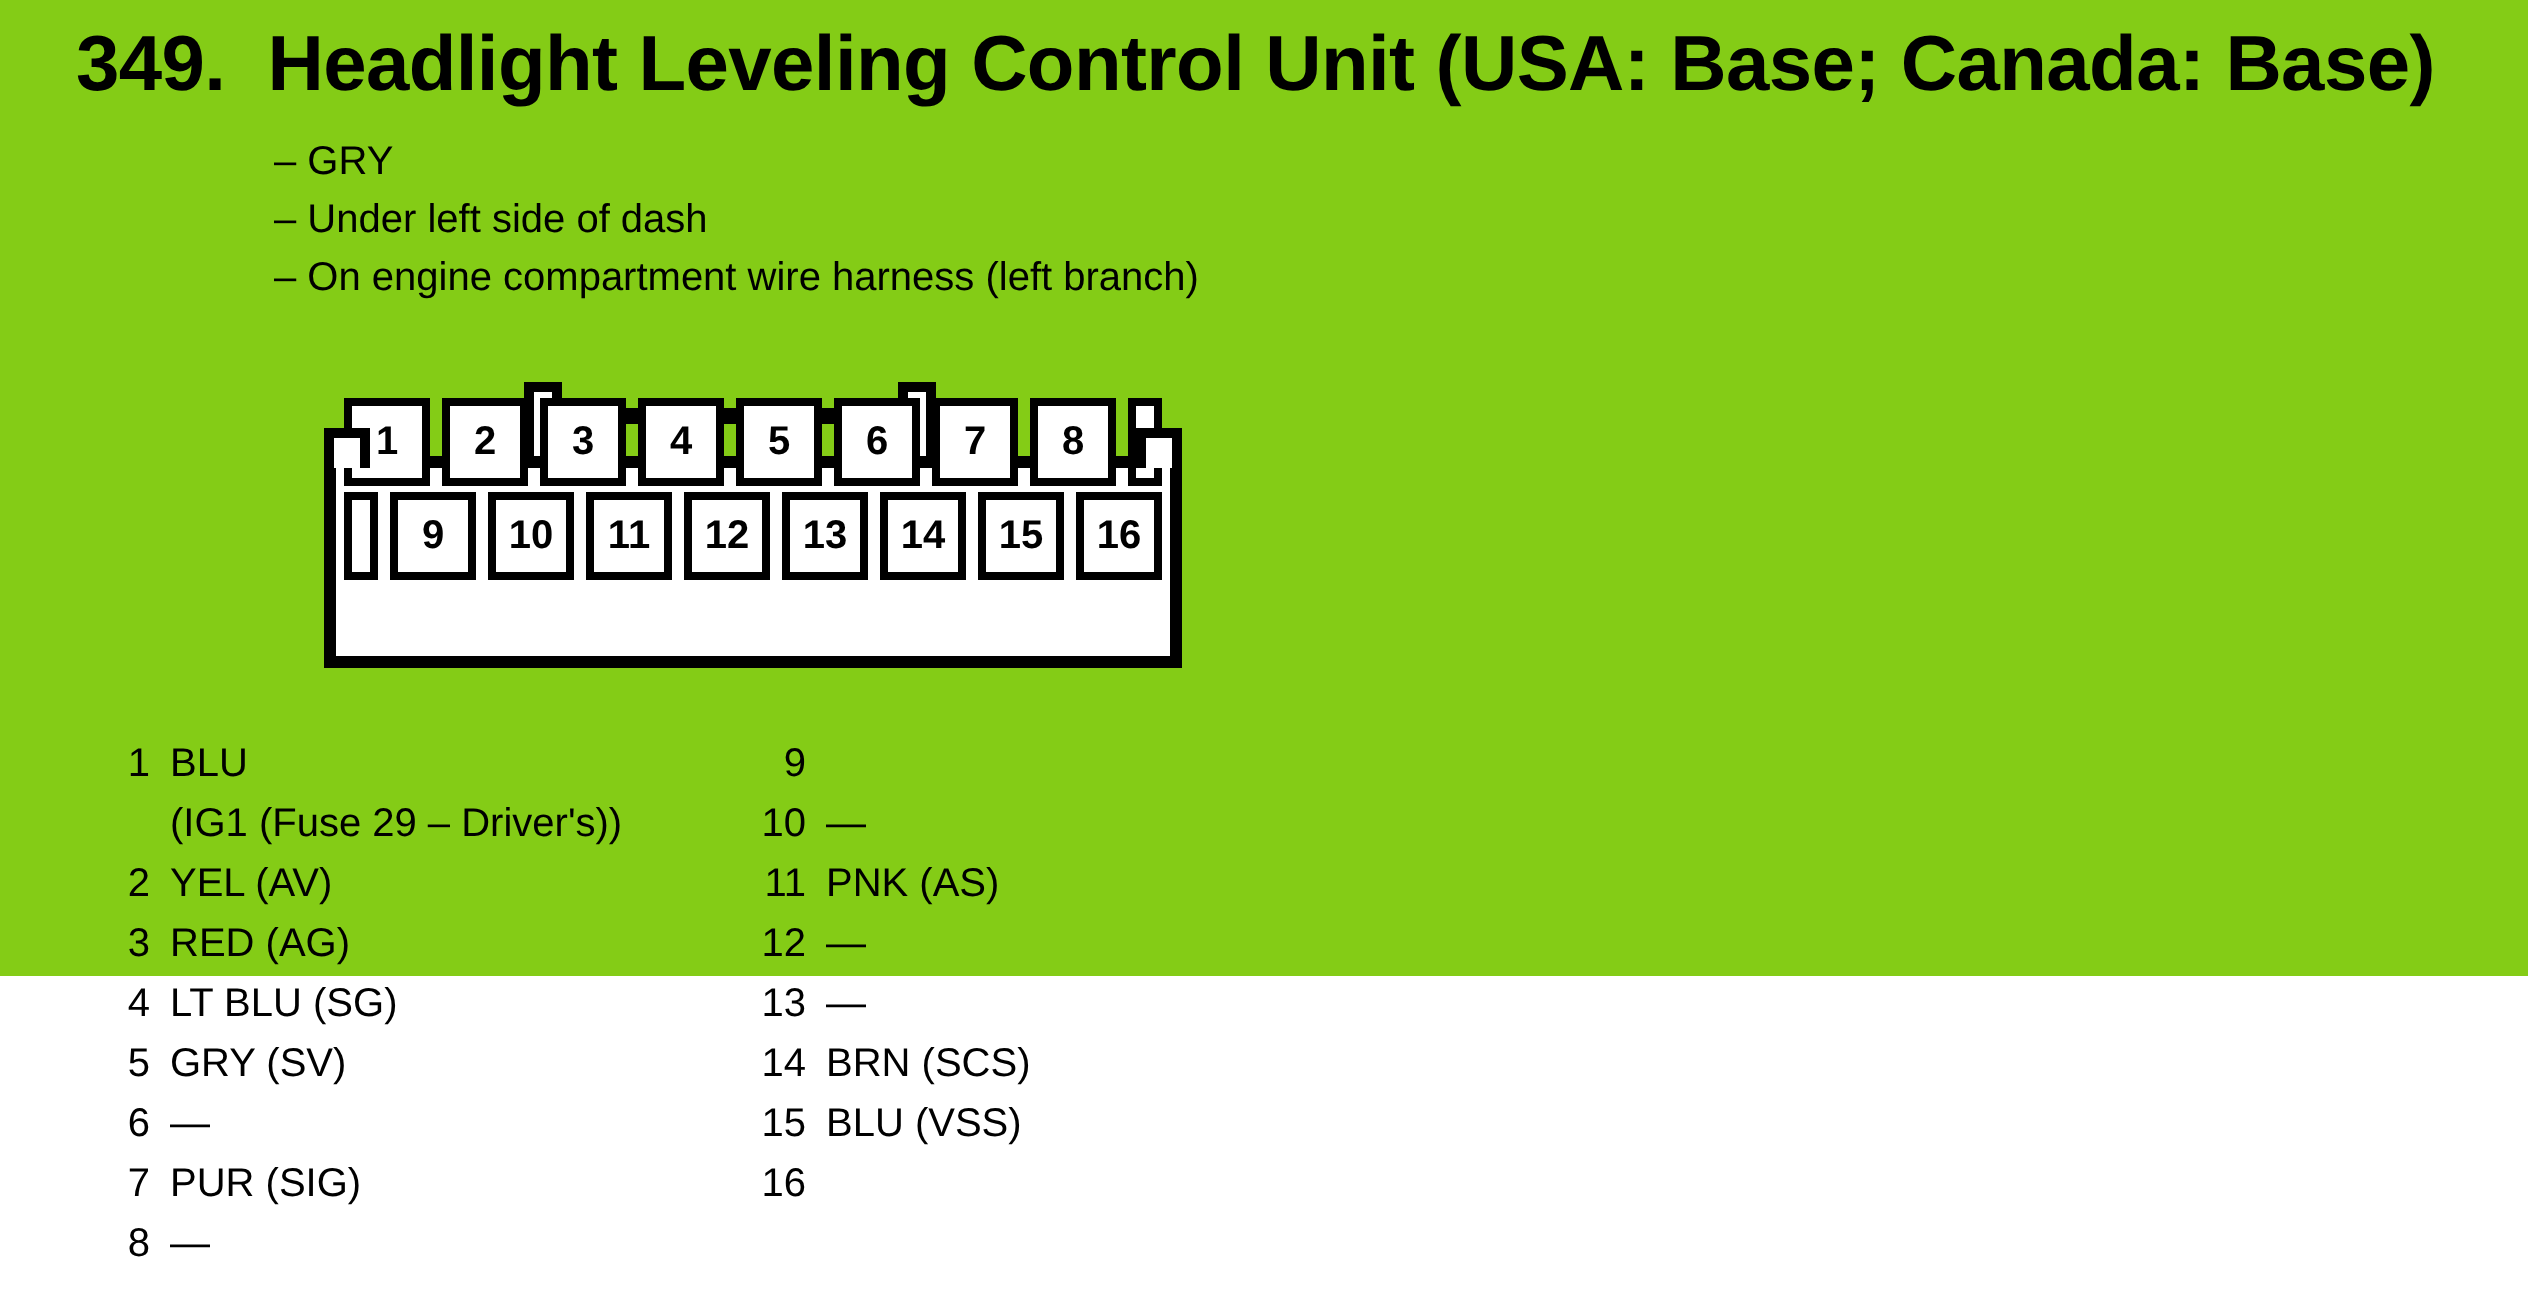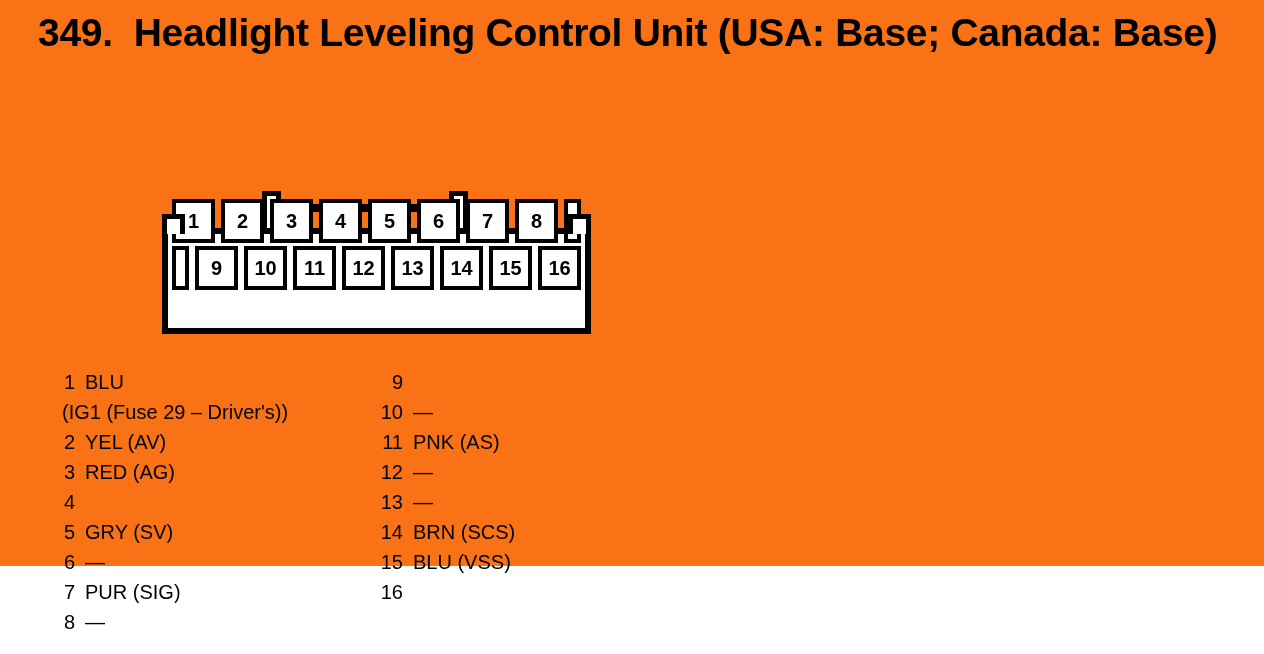--- a/index.html
+++ b/index.html
@@ -2,21 +2,21 @@
 <html><head>
 <meta charset="utf-8">
 <style>
   html,body{margin:0;padding:0;}
   body{
     width:1264px;height:654px;
     background:#ffffff;color:#000000;
     font-family:"Liberation Sans", sans-serif;
     overflow:hidden;position:relative;
   }
-  .page{position:absolute;left:0;top:0;width:1264px;height:566px;background:#f97316;}
+  .page{position:absolute;left:0;top:0;width:1264px;height:488px;background:#84cc16;}
 
   
   .title-row{
     position:absolute;left:38px;top:13px;
     font-size:39px;font-weight:bold;line-height:40px;
     white-space:nowrap;letter-spacing:-0.3px;
   }
   .title-num{display:inline-block;margin-right:21px;}
 
   
@@ -64,31 +64,36 @@
 
   
   .pinlist{position:absolute;top:367px;font-size:20px;line-height:30px;}
   .pinlist-left{left:62px;}
   .pinlist-right{left:379px;}
   .pl-row{display:flex;}
   .pl-num{flex:none;text-align:right;}
   .pinlist-left  .pl-num{width:13px;}
   .pinlist-right .pl-num{width:24px;}
   .pl-lbl{margin-left:10px;white-space:nowrap;}
-  .pl-note{white-space:nowrap;}
+  .pl-note{margin-left:23px;white-space:nowrap;}
 </style>
 </head>
 <body>
 
 <div class="page">
 
   <div class="title-row">
     <span class="title-num">349.</span><span>Headlight Leveling Control Unit (USA: Base; Canada: Base)</span>
   </div>
 
+  <div class="notes">
+    <div>– GRY</div>
+    <div>– Under left side of dash</div>
+    <div>– On engine compartment wire harness (left branch)</div>
+  </div>
 
   <div class="connector">
     <div class="latch-bar"></div>
     <div class="latch-post post-left"></div>
     <div class="latch-post post-right"></div>
     <div class="conn-body"></div>
     <div class="corner-bump bump-left"></div>
     <div class="corner-bump bump-right"></div>
     <div class="pin-rows">
       <div class="pin-row">
@@ -125,20 +130,21 @@
     <div class="pl-row">
       <span class="pl-num">2</span>
       <span class="pl-lbl">YEL (AV)</span>
     </div>
     <div class="pl-row">
       <span class="pl-num">3</span>
       <span class="pl-lbl">RED (AG)</span>
     </div>
     <div class="pl-row">
       <span class="pl-num">4</span>
+      <span class="pl-lbl">LT BLU (SG)</span>
     </div>
     <div class="pl-row">
       <span class="pl-num">5</span>
       <span class="pl-lbl">GRY (SV)</span>
     </div>
     <div class="pl-row">
       <span class="pl-num">6</span>
       <span class="pl-lbl">—</span>
     </div>
     <div class="pl-row">

